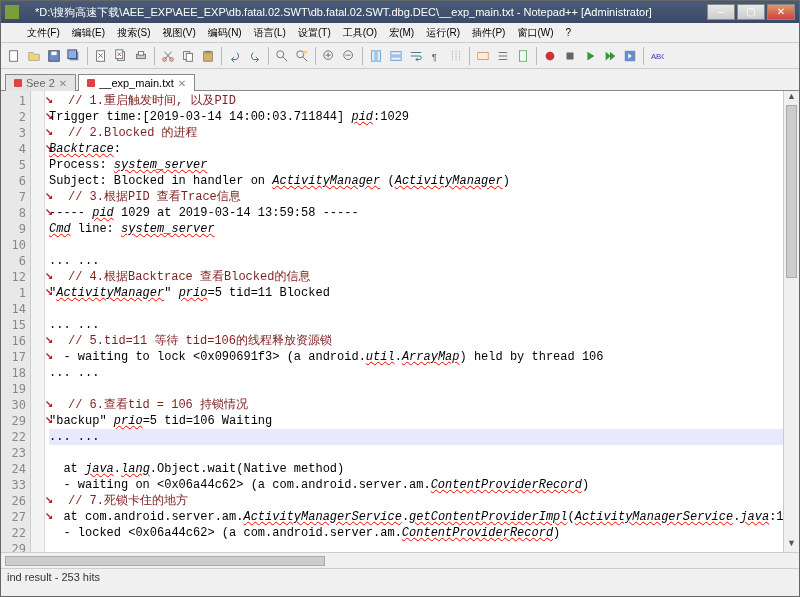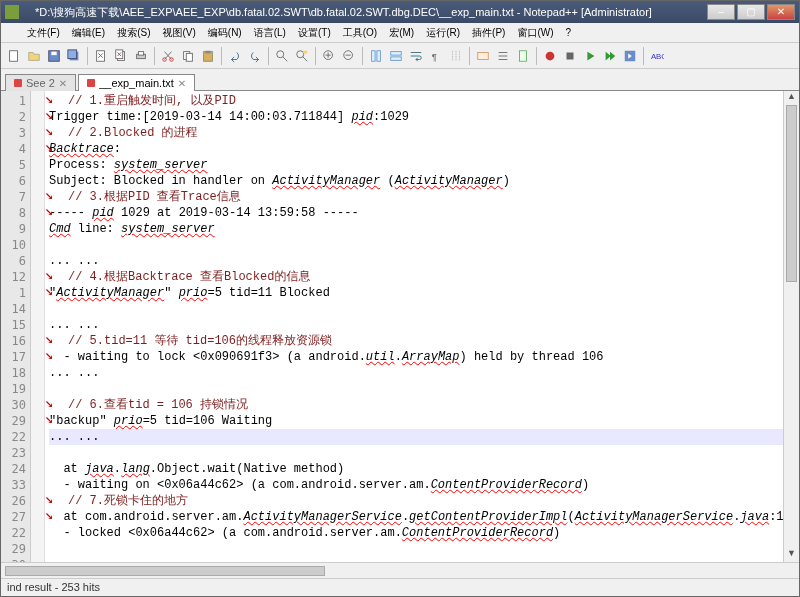--- a/index.html
+++ b/index.html
@@ -24,21 +24,21 @@
   .editor-wrap { flex: 1; display: flex; background: #fff; overflow: hidden; position: relative; }
   .gutter { width: 30px; background: #e8e8e8; color: #888; font: 12px/16px Consolas,monospace; text-align: right; padding: 2px 4px 0 0; overflow: hidden; border-right: 1px solid #ccc; }
   .foldgutter { width: 14px; background: #f4f4f4; border-right: 1px solid #ddd; }
   .code { flex: 1; font: 12px/16px Consolas,"Courier New",monospace; padding: 2px 0 0 4px; white-space: pre; overflow: hidden; position: relative; }
   .line { height: 16px; }
   .line.current { background: #e8e8ff; }
   .cmt { color: #7f1d1d; margin-left: 19px; }
   .wavy { text-decoration: underline wavy red; text-decoration-thickness: 1px; font-style: italic; }
   .hscroll { height: 16px; background: #f0f0f0; border-top: 1px solid #ccc; display: flex; align-items: center; }
   .hscroll .thumb { margin-left: 4px; width: 320px; height: 10px; background: #ccc; border: 1px solid #aaa; }
-  .status { height: 18px; background: #f0f0f0; border-top: 1px solid #ccc; font-size: 11px; padding: 2px 6px; color: #333; }
+  .status { height: 28px; background: #f0f0f0; border-top: 1px solid #ccc; font-size: 11px; padding: 2px 6px; color: #333; }
   .vscroll { width: 16px; background: #f0f0f0; border-left: 1px solid #ccc; display: flex; flex-direction: column; }
   .vscroll .arrow { height: 14px; text-align: center; font-size: 9px; color: #555; }
   .vscroll .track { flex: 1; position: relative; }
   .vscroll .vthumb { position: absolute; top: 0; left: 2px; right: 2px; height: 40%; background: #ccc; border: 1px solid #aaa; }
   .arrow-marker { position: absolute; color: #c00; font-size: 14px; pointer-events: none; }
 </style>
 </head>
 <body>
 
 <div class="titlebar">

